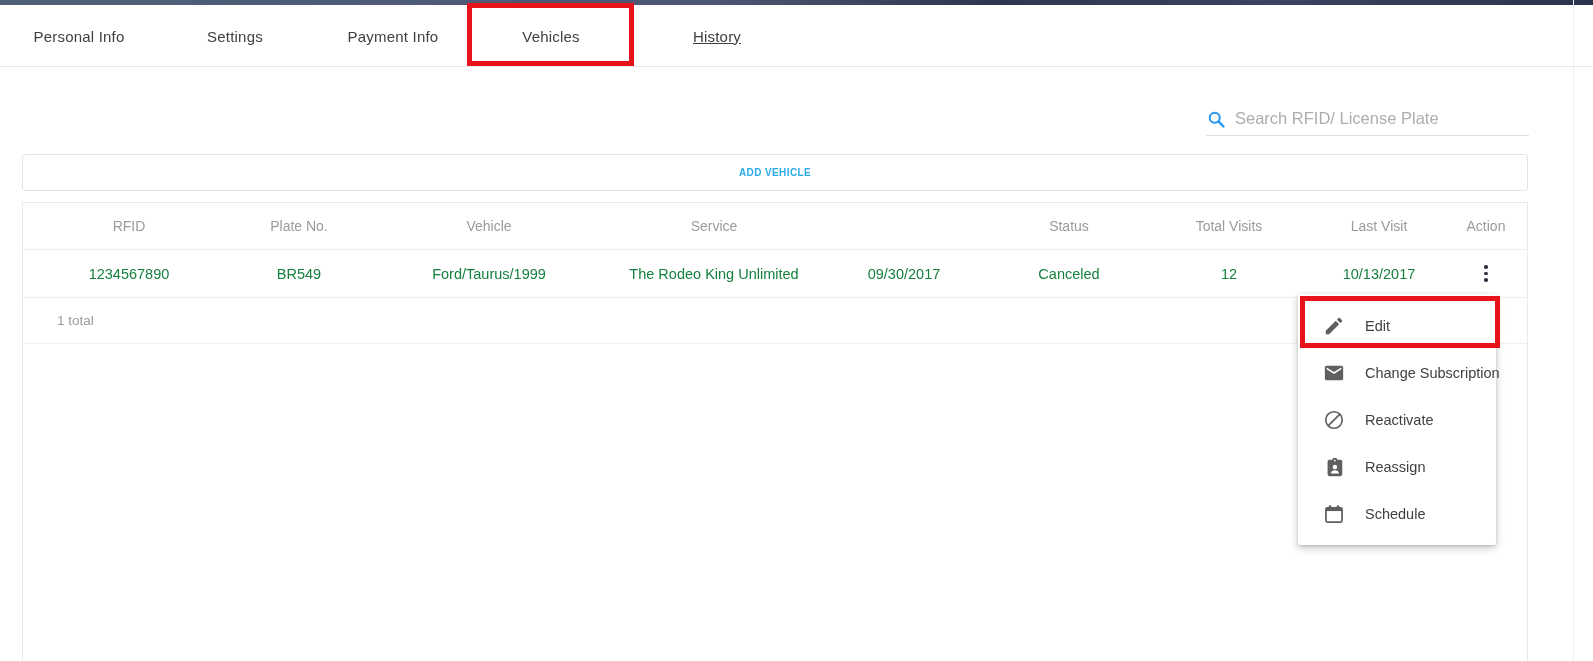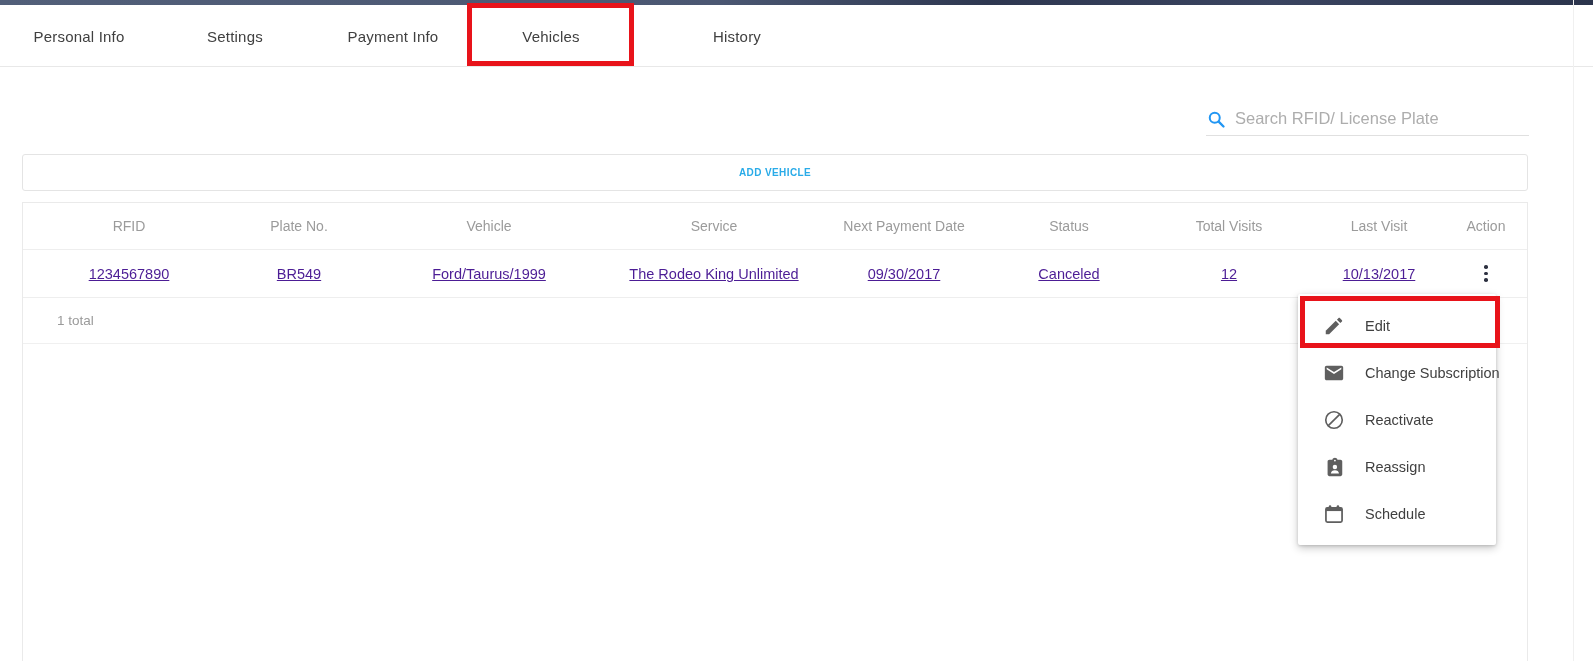--- a/index.html
+++ b/index.html
@@ -45,21 +45,21 @@
     font-size: 15px;
     color: #404040;
     letter-spacing: .2px;
     cursor: pointer;
     white-space: nowrap;
   }
   .tab-0 { left: 8px;   width: 142px; }
   .tab-1 { left: 170px; width: 130px; }
   .tab-2 { left: 318px; width: 150px; }
   .tab-3 { left: 482px; width: 138px; }
-  .tab-4 { left: 676px; width: 122px; }
+  .tab-4 { left: 656px; width: 122px; text-decoration: underline; }
 
   
   .annot {
     position: absolute;
     border: 5px solid #e8131a;
     background: transparent;
     pointer-events: none;
     z-index: 40;
   }
   .annot-tab  { left: 467px; top: 3px;   width: 167px; height: 63px; }
@@ -131,21 +131,21 @@
   .cell {
     position: absolute;
     top: 0;
     height: 100%;
     display: flex;
     align-items: center;
     white-space: nowrap;
     font-size: 14.5px;
   }
   .thead .cell { color: #9b9b9b; font-size: 14px; }
-  .trow  .cell { color: #4c1d95; text-decoration: underline; }
+  .trow  .cell { color: #15803d; }
 
   
   .c-rfid     { left: 26px;   width: 160px; justify-content: center; }
   .c-plate    { left: 196px;  width: 160px; justify-content: center; }
   .c-vehicle  { left: 366px;  width: 200px; justify-content: center; text-align: right; }
   .c-service  { left: 576px;  width: 230px; justify-content: center; }
   .c-npd      { left: 786px;  width: 190px; justify-content: center; }
   .c-status   { left: 966px;  width: 160px; justify-content: center; }
   .c-visits   { left: 1126px; width: 160px; justify-content: center; }
   .c-lastvis  { left: 1276px; width: 160px; justify-content: center; }
@@ -250,21 +250,20 @@
     <span>ADD VEHICLE</span>
   </div>
 
   <div class="table-card">
 
     <div class="thead">
       <div class="cell c-rfid">RFID</div>
       <div class="cell c-plate">Plate No.</div>
       <div class="cell c-vehicle">Vehicle</div>
       <div class="cell c-service">Service</div>
-      <div class="cell c-npd">Next Payment Date</div>
       <div class="cell c-status">Status</div>
       <div class="cell c-visits">Total Visits</div>
       <div class="cell c-lastvis">Last Visit</div>
       <div class="cell c-action">Action</div>
     </div>
 
     <div class="trow">
       <div class="cell c-rfid">1234567890</div>
       <div class="cell c-plate">BR549</div>
       <div class="cell c-vehicle">Ford/Taurus/1999</div>

